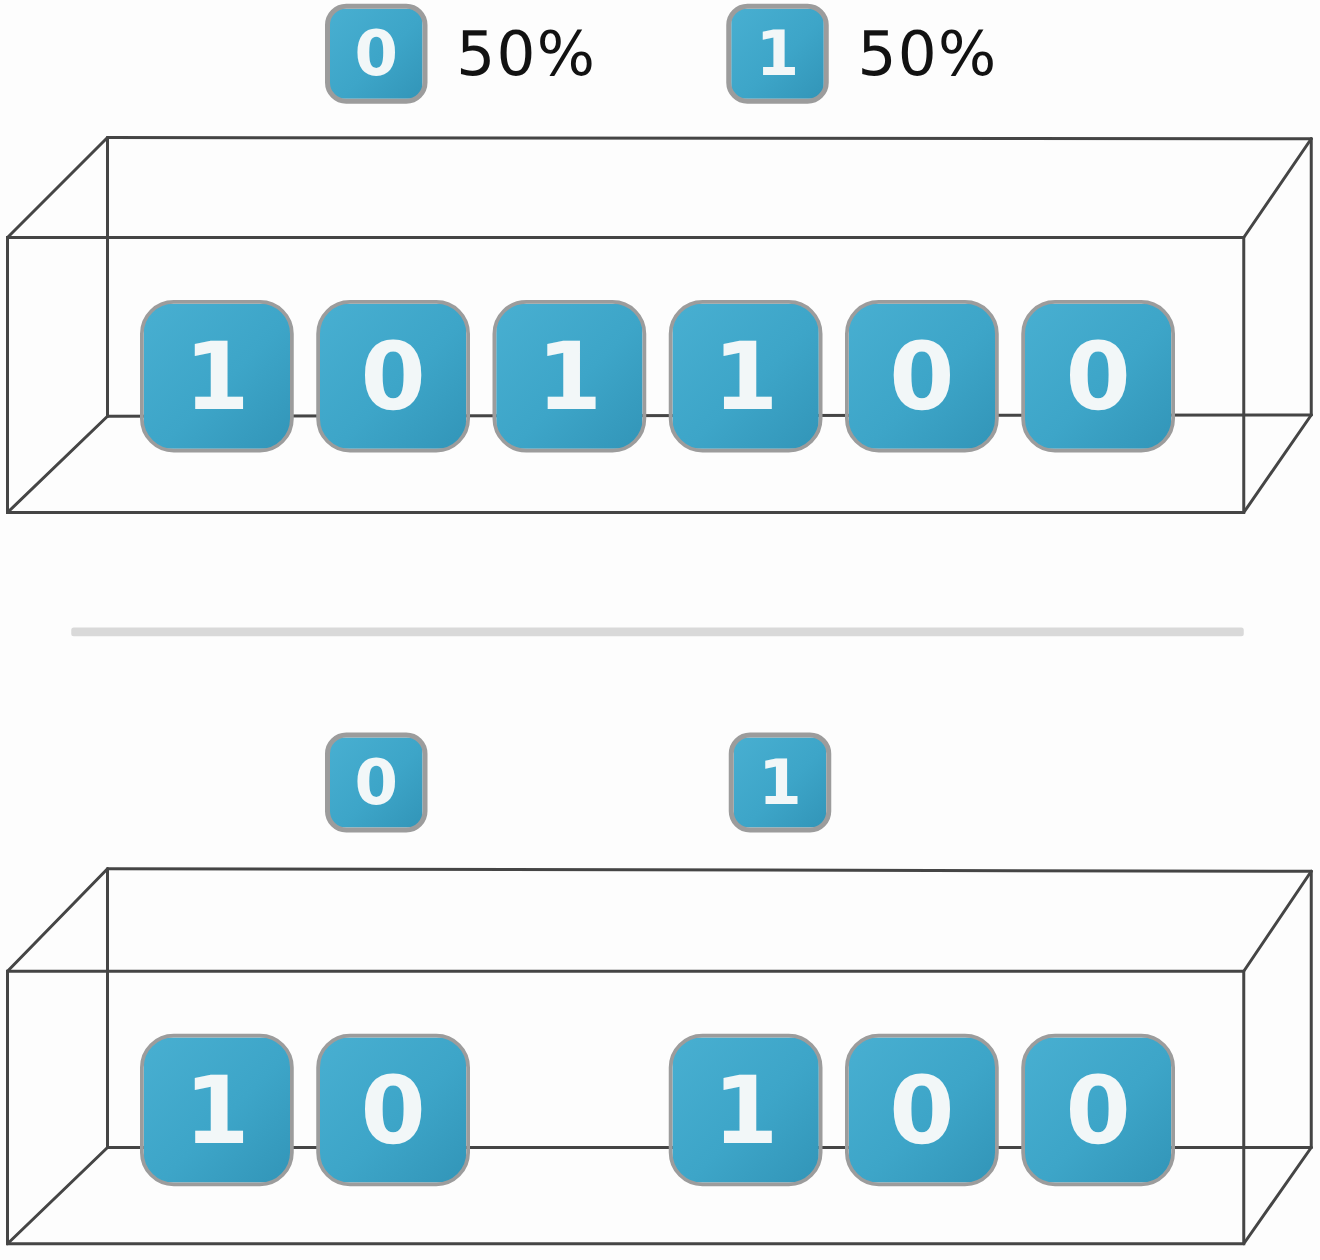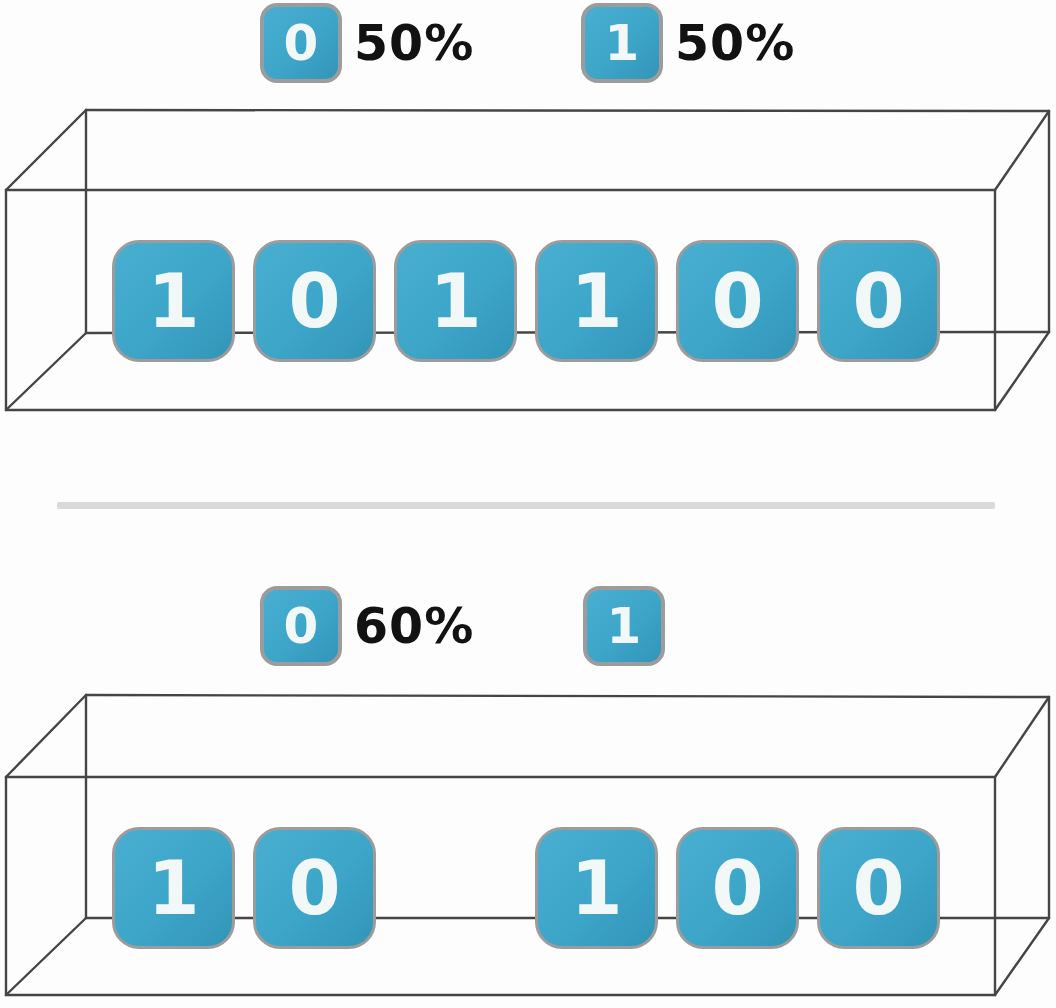--- a/index.html
+++ b/index.html
@@ -46,25 +46,24 @@
     box-sizing:border-box;
     border:4px solid var(--tile-border);
     border-radius:17px;
     background:linear-gradient(135deg,var(--tile-fill-light) 0%,var(--tile-fill) 55%,var(--tile-fill-dark) 100%);
     display:flex;align-items:center;justify-content:center;
     color:var(--digit);
     font-size:50px;font-weight:bold;
     flex:0 0 auto;
   }
   .legend-label{
-    margin-left:12px;
+    margin-left:23px;
     font-size:49px;
     color:var(--legend-text);
     letter-spacing:1px;
-    font-weight:bold;
   }
   
   .tile{
     position:absolute;
     width:123px;height:122px;
     box-sizing:border-box;
     border:3px solid var(--tile-border);
     border-radius:27px;
     background:linear-gradient(135deg,var(--tile-fill-light) 0%,var(--tile-fill) 55%,var(--tile-fill-dark) 100%);
     display:flex;align-items:center;justify-content:center;
@@ -131,21 +130,20 @@
     <div class="tile s2">1</div>
     <div class="tile s3">1</div>
     <div class="tile s4">0</div>
     <div class="tile s5">0</div>
   </div>
 
   <div class="divider"></div>
 
   <div class="legend-item" style="left:260px;top:585px;">
     <div class="chip">0</div>
-    <div class="legend-label">60%</div>
   </div>
   <div class="legend-item" style="left:583px;top:585px;">
     <div class="chip">1</div>
   </div>
 
   <div class="row-bottom">
     <div class="tile s0">1</div>
     <div class="tile s1">0</div>
 
     <div class="tile s3">1</div>

